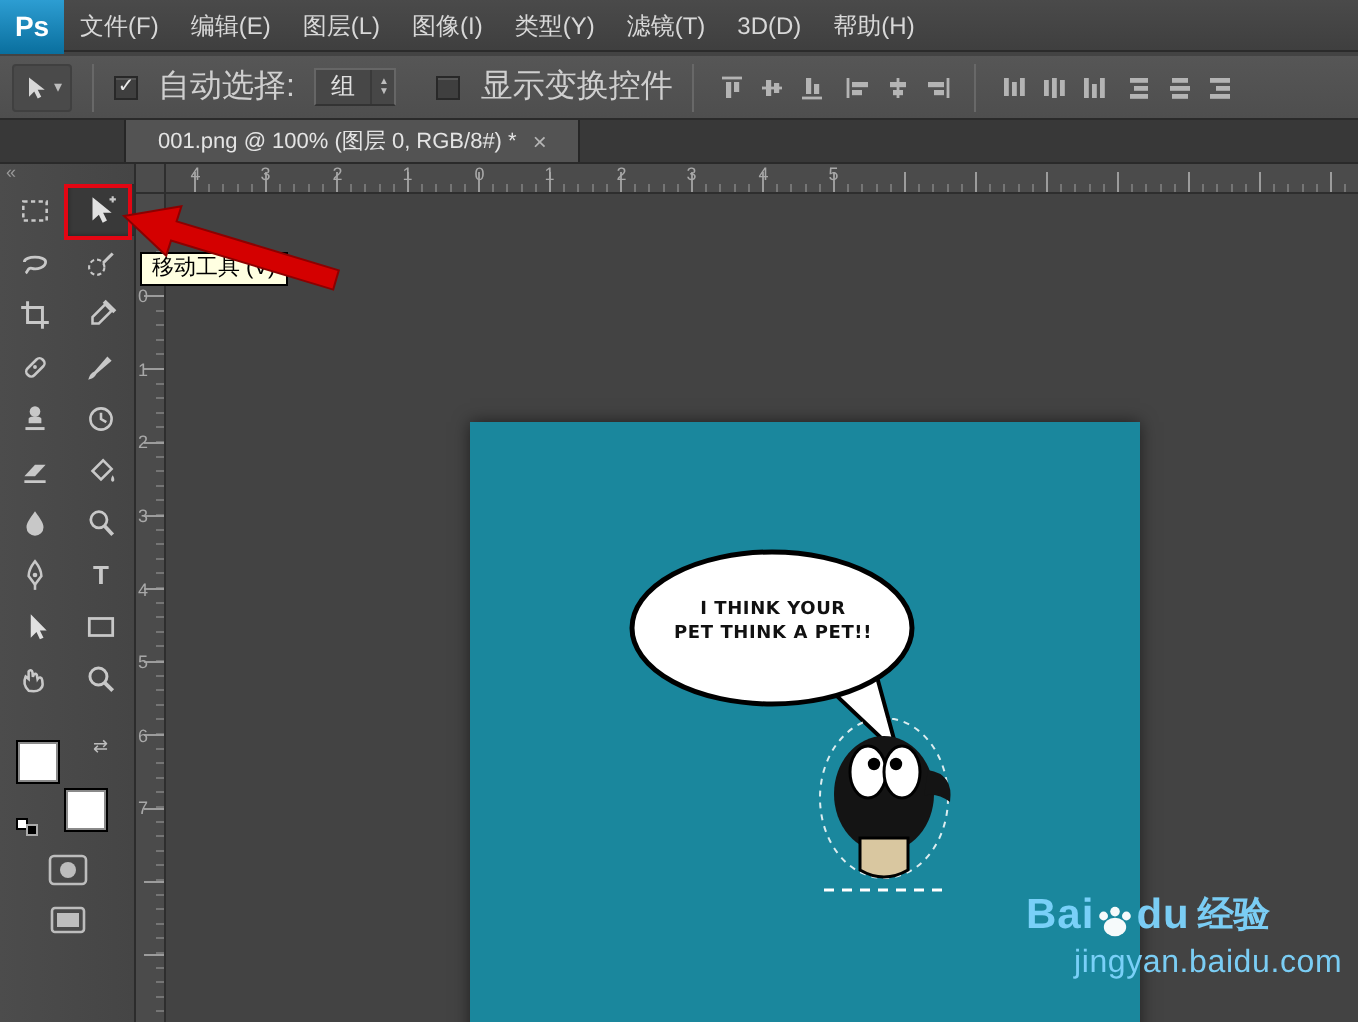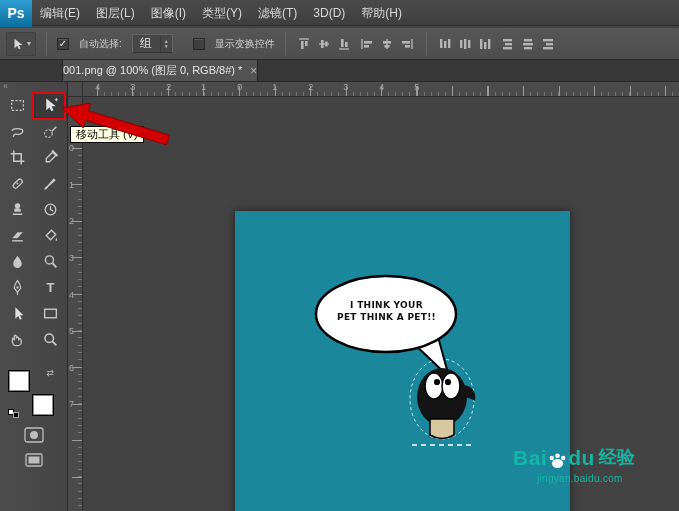--- a/index.html
+++ b/index.html
@@ -20,34 +20,34 @@
   
   .optionsbar { position:absolute; left:0; top:28px; width:679px; height:32px;
     background:linear-gradient(#565656,#4e4e4e); border-bottom:1px solid #2a2a2a;
     display:flex; align-items:center; padding:0 6px; gap:6px; }
   .tool-preset { display:flex; align-items:center; gap:2px; padding:2px 4px;
     border:1px solid #404040; border-radius:2px; background:#4a4a4a; height:24px; }
   .vsep { width:1px; height:24px; background:#3a3a3a; border-right:1px solid #686868; margin:0 4px; }
   .cb { width:12px; height:12px; background:#3f3f3f; border:1px solid #282828;
     box-shadow:inset 0 1px rgba(255,255,255,.12); display:flex; align-items:center; justify-content:center;
     color:#e8e8e8; font-size:10px; line-height:10px; }
-  .opt-label { color:#cfcfcf; font-size:10px; white-space:nowrap; margin-left:4px; }
+  .opt-label { color:#cfcfcf; font-size:16px; white-space:nowrap; margin-left:4px; }
   .combo { display:flex; align-items:center; height:19px; background:#474747;
     border:1px solid #666; border-bottom-color:#333; margin-left:4px; padding-left:7px; }
   .combo .val { color:#e0e0e0; font-size:12px; margin-right:8px; }
   .stepper { display:flex; flex-direction:column; justify-content:center; border-left:1px solid #3a3a3a;
     padding:0 3px; height:100%; color:#bdbdbd; font-size:5px; line-height:5px; }
   .icon-group { display:flex; align-items:center; gap:3px; }
   .opt-icon { width:17px; height:18px; display:flex; align-items:center; justify-content:center; border-radius:2px; }
   .opt-icon svg { display:block; }
   
   .tabbar { position:absolute; left:0; top:60px; width:679px; height:22px; background:#383838;
     border-bottom:1px solid #2a2a2a; display:flex; }
   .doc-tab { margin-left:62px; background:#535353; border-right:1px solid #262626; border-left:1px solid #262626;
-    display:flex; align-items:center; padding:0 0; gap:8px; }
+    display:flex; align-items:center; padding:0 16px; gap:8px; }
   .doc-tab .title { color:#e4e4e4; font-size:11px; white-space:nowrap; }
   .doc-tab .close { color:#b5b5b5; font-size:12px; cursor:pointer; }
   
   .main { position:absolute; left:0; top:82px; width:679px; height:429px; }
   
   .toolpanel { position:absolute; left:0; top:0; width:68px; height:429px;
     background:linear-gradient(90deg,#4c4c4c,#454545); border-right:1px solid #2c2c2c; }
   .tp-header { height:10px; color:#9a9a9a; font-size:9px; line-height:9px; padding-left:3px; }
   .tool-grid { position:absolute; left:1px; top:10px; width:66px;
     display:grid; grid-template-columns:33px 33px; grid-auto-rows:26px; }
@@ -90,40 +90,41 @@
   
   .docarea { position:absolute; left:83px; top:15px; right:0; bottom:0; background:#434343; overflow:hidden; }
   .ps-image { position:absolute; left:152px; top:114px; width:335px; height:317px;
     background:#1a879d; box-shadow:0 0 8px rgba(0,0,0,.55); }
   .cartoon { position:absolute; left:0; top:0; }
   .speech-text { position:absolute; left:86px; top:88px; width:131px; text-align:center;
     font-family:"DejaVu Sans",sans-serif; font-weight:bold; font-size:9px; line-height:12px;
     color:#111; letter-spacing:.3px; }
   .charsvg { position:absolute; left:173px; top:148px; }
   
-  .watermark { position:absolute; left:430px; top:348px; color:#14b8a6; opacity:.96; }
+  .watermark { position:absolute; left:430px; top:348px; color:#7dd3fc; opacity:.96; }
   .wm-brand { display:flex; align-items:flex-end; gap:1px; font-weight:bold; }
   .wm-bai,.wm-du { font-size:21px; letter-spacing:.5px; }
   .wm-suffix { font-size:18px; margin-left:3px; margin-bottom:1px; }
-  .wm-url { font-size:10px; margin-top:3px; margin-left:24px; letter-spacing:.3px; }
+  .wm-url { font-size:16px; margin-top:3px; margin-left:24px; letter-spacing:.3px; }
   
   .red-box { position:absolute; left:32px; top:92px; width:34px; height:28px;
     border:2px solid #e30613; z-index:40; }
   .red-arrow { position:absolute; left:58px; top:96px; z-index:41; }
   .tooltip { position:absolute; left:70px; top:126px; z-index:39; background:#ffffe1;
     border:1px solid #000; color:#000; font-size:11px; line-height:15px; padding:0 5px; white-space:nowrap; }
 </style>
 </head>
 <body>
 
 <div class="app">
 
   <div class="menubar">
     <div class="ps-logo">Ps</div>
     <div class="menus">
+      <div class="menu-item">文件(F)</div>
       <div class="menu-item">编辑(E)</div>
       <div class="menu-item">图层(L)</div>
       <div class="menu-item">图像(I)</div>
       <div class="menu-item">类型(Y)</div>
       <div class="menu-item">滤镜(T)</div>
       <div class="menu-item">3D(D)</div>
       <div class="menu-item">帮助(H)</div>
     </div>
   </div>
 

